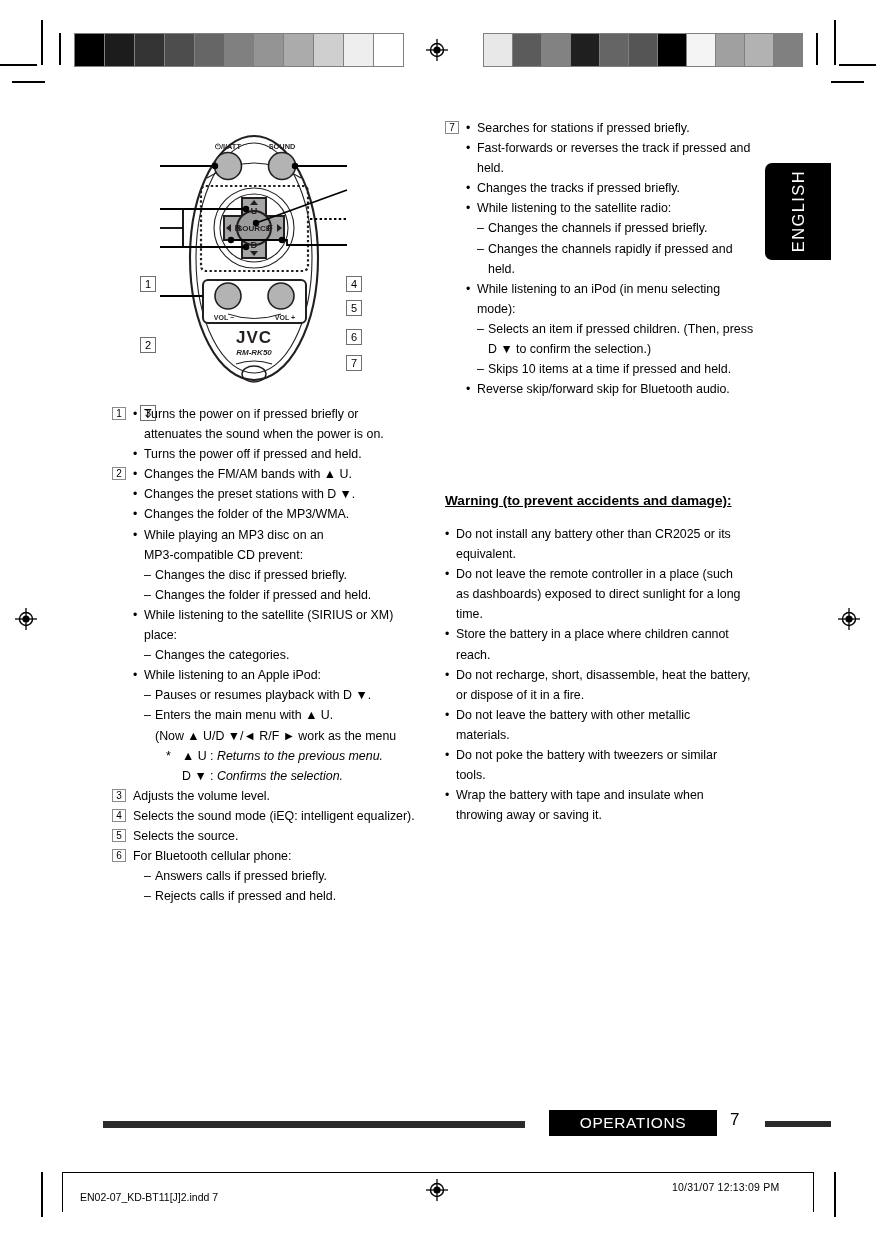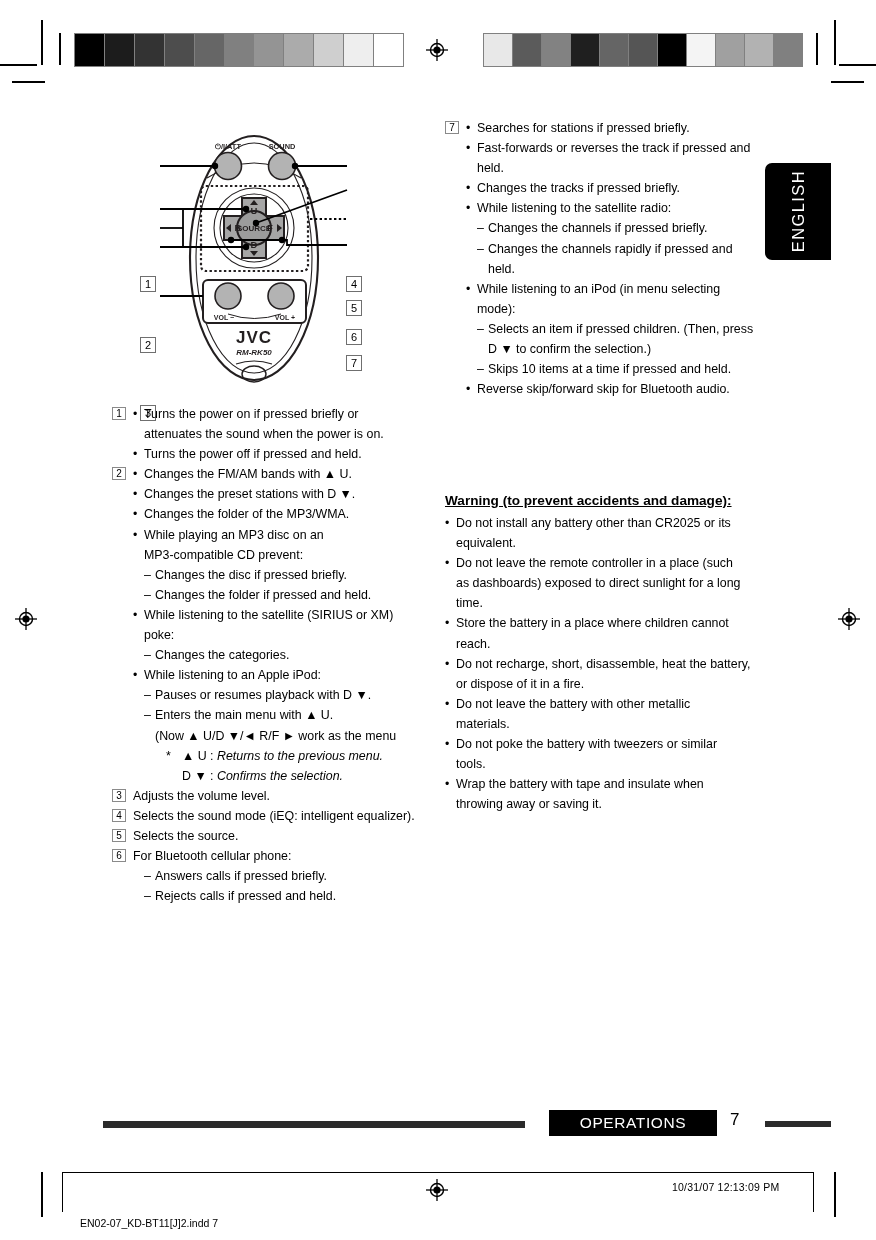--- a/index.html
+++ b/index.html
@@ -73,21 +73,21 @@
   .star { display: flex; padding-left: 33px; }
   .star > .sdot { flex: 0 0 auto; width: 16px; }
   .star > .stxt { flex: 1 1 auto; }
   .ital { font-style: italic; }
   .plain-line { }
 
   .warn-head {
     font-weight: bold;
     font-size: 13.6px;
     text-decoration: underline;
-    margin-bottom: 1px;
+    margin-bottom: 12px;
   }
   .warn-block { position: absolute; left: 445px; top: 490px; width: 325px;
                 font-size: 12.4px; line-height: 1.62; }
   .warn-block .bullet { margin-top: 0px; }
 
   
   .foot-rule {
     position: absolute; left: 103px; top: 1121px;
     width: 422px; height: 7px; background: #2b2b2b;
   }
@@ -102,21 +102,21 @@
     font-size: 15.5px; letter-spacing: 0.6px;
   }
   .foot-page {
     position: absolute; left: 730px; top: 1110px;
     font-size: 17px; font-weight: 400;
   }
   .imprint {
     position: absolute; font-size: 10.5px;
     font-family: "Liberation Sans", sans-serif;
   }
-  .imp-left { left: 80px; top: 1217px; }
+  .imp-left { left: 80px; top: 1191px; }
   .imp-right { left: 672px; top: 1181px; letter-spacing: 0.2px; }
   .imp-rule {
     position: absolute; left: 62px; top: 1172px; width: 752px; height: 1px;
     background: #000;
   }
   .imp-vert {
     position: absolute; top: 1172px; width: 1px; height: 40px; background: #000;
   }
 
   
@@ -332,21 +332,21 @@
           <div class="dash">
             <span class="ddot">–</span>
             <span class="dtxt">Changes the folder if pressed and held.</span>
           </div>
           <div class="bullet">
             <span class="bdot">•</span>
             <span class="btxt">While listening to the satellite (SIRIUS or XM)</span>
           </div>
           <div class="bullet">
             <span class="bdot"></span>
-            <span class="btxt">poke:</span>
+            <span class="btxt">place:</span>
           </div>
           <div class="dash">
             <span class="ddot">–</span>
             <span class="dtxt">Changes the categories.</span>
           </div>
           <div class="bullet">
             <span class="bdot">•</span>
             <span class="btxt">While listening to an Apple iPod:</span>
           </div>
           <div class="dash">

